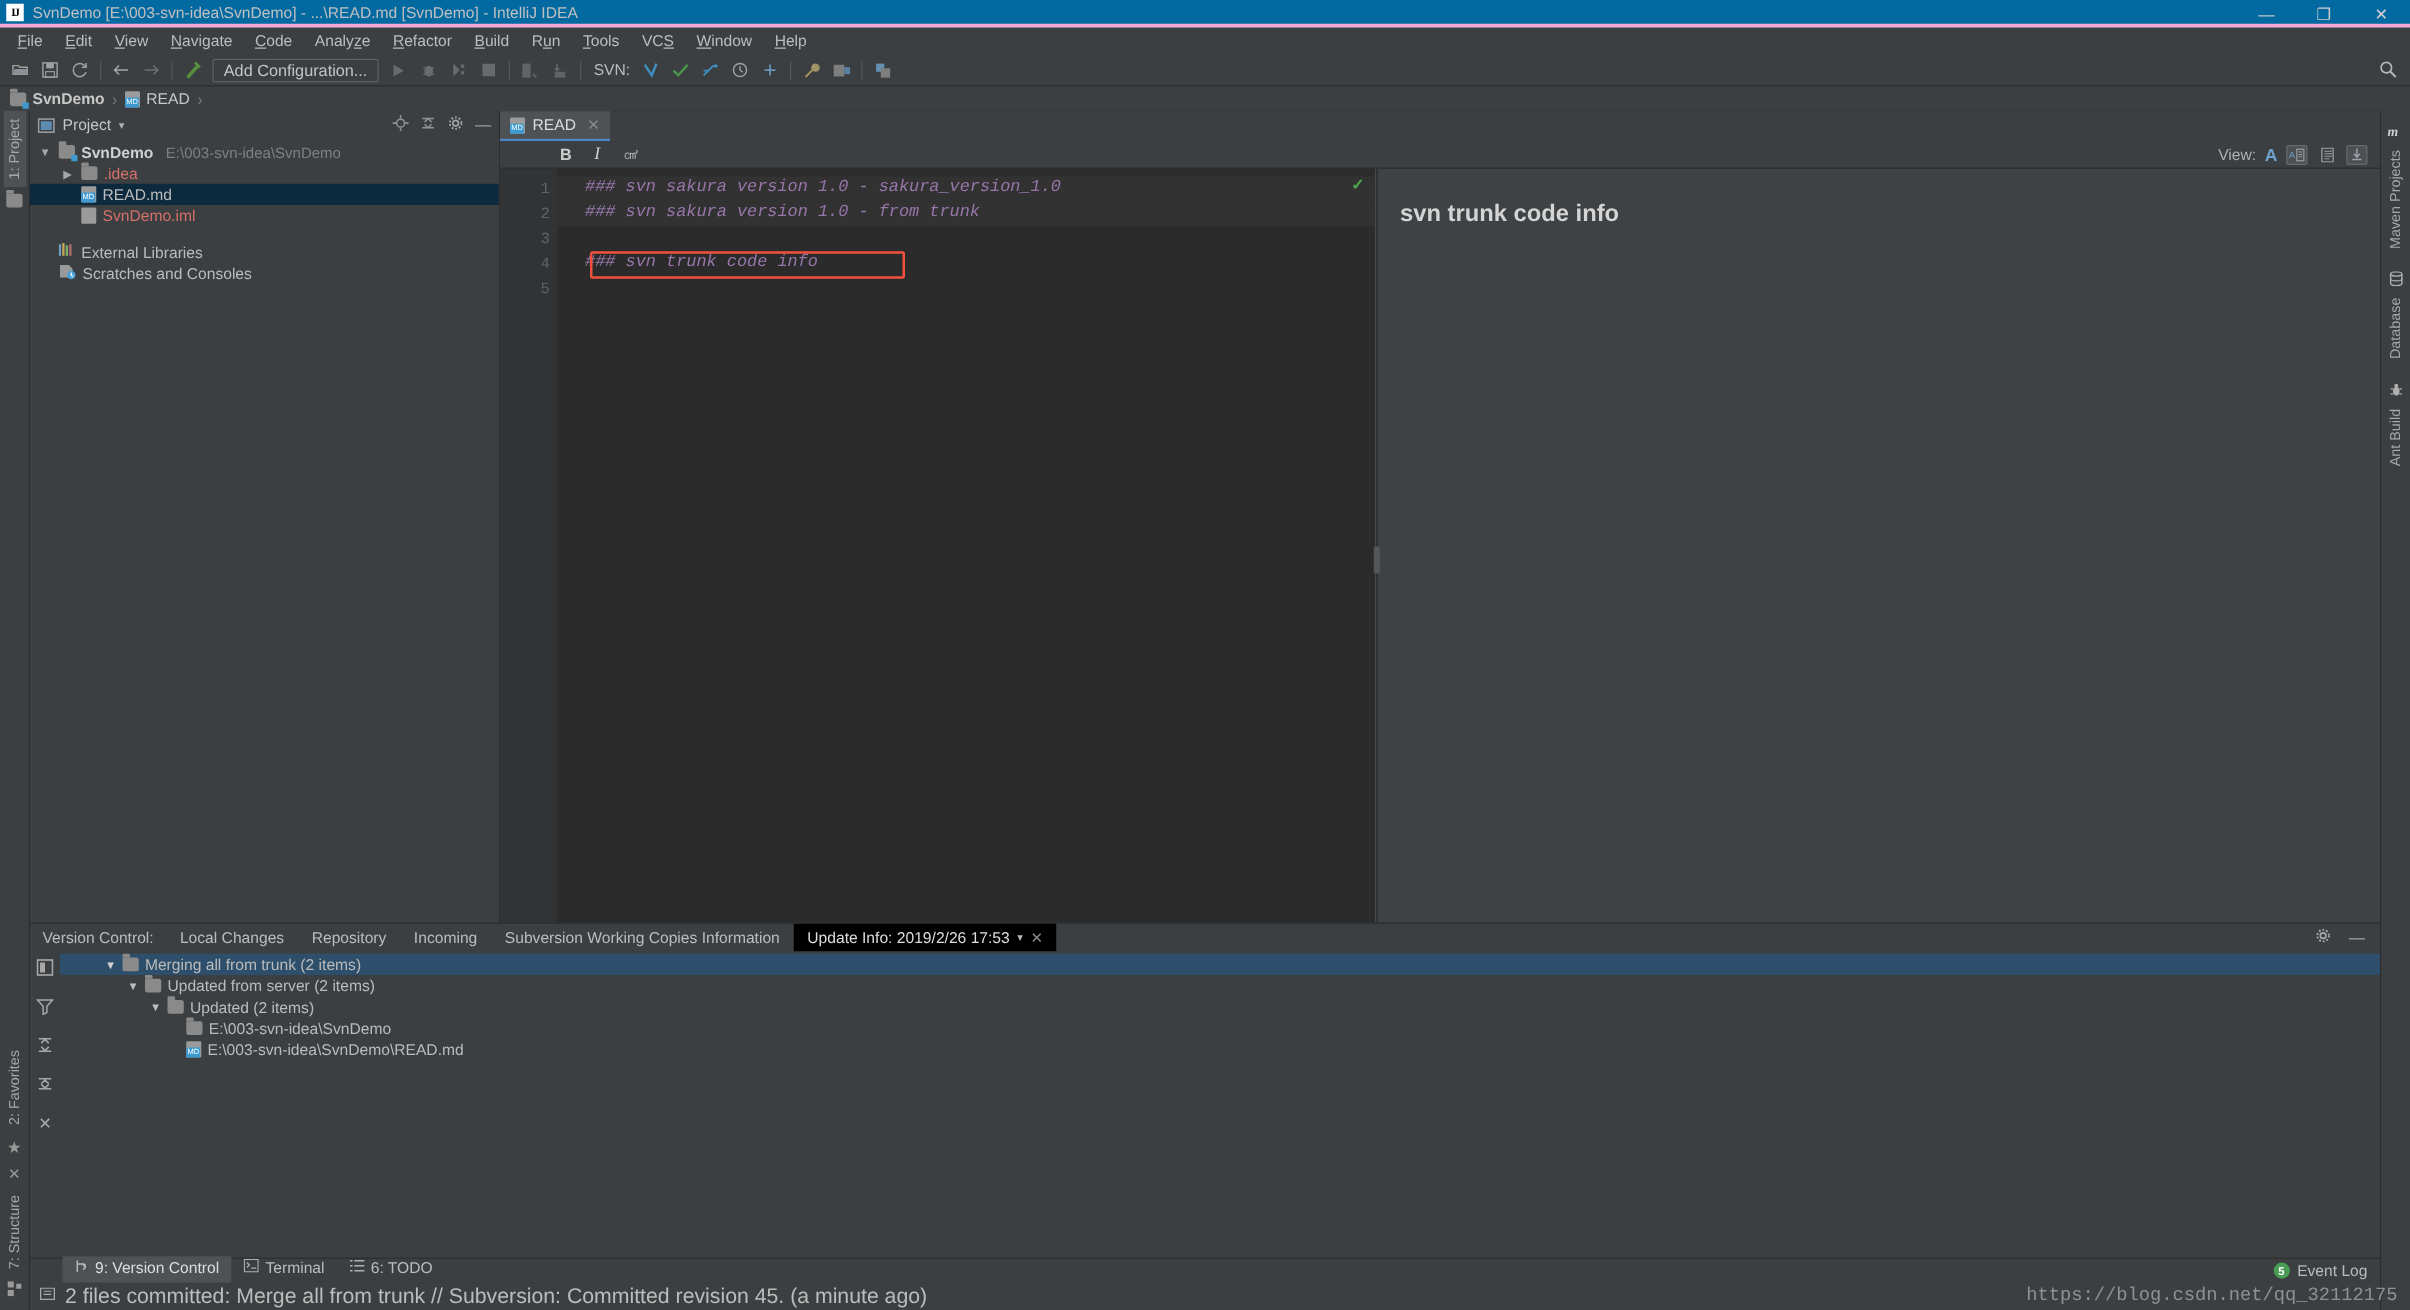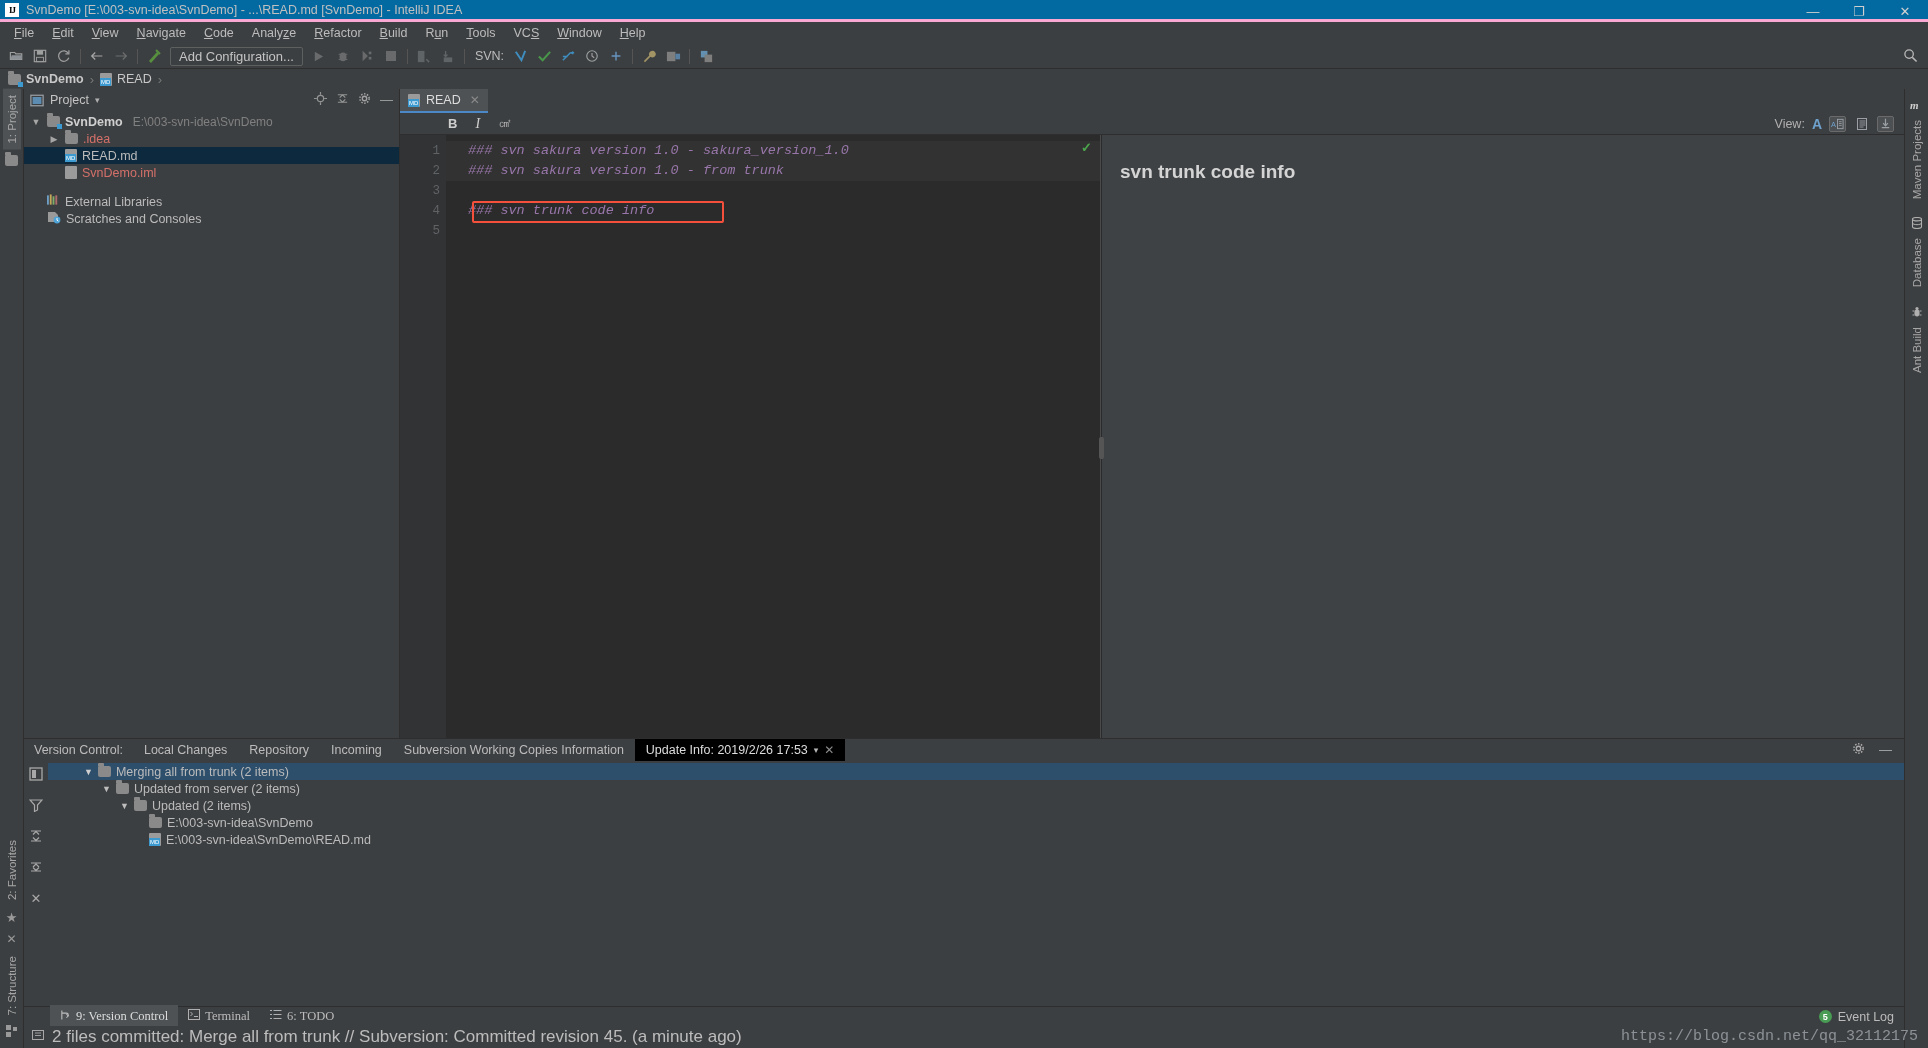--- a/index.html
+++ b/index.html
@@ -127,21 +127,21 @@
   .vcs-tab .x{color:#8d8d8d;font-size:12px;}
   .vcs-right{ margin-left:auto;display:flex;align-items:center;gap:14px;padding-right:12px;opacity:.85;}
   .vcs-body{ flex:1 1 auto;display:flex;min-height:0;}
   .vcs-strip{ width:24px;background:#3c3f41;display:flex;flex-direction:column;align-items:center;gap:14px;padding-top:6px;}
   .vcs-tree{ flex:1 1 auto;background:#3c3f41;font-size:12.5px;padding-top:2px;}
   .vrow{ height:17px;display:flex;align-items:center;gap:5px;white-space:nowrap;color:#bbb;}
   .vrow.sel{ background:#2d4f6c; }
 
   
   .bottom-tabs{ height:20px;background:#3c3f41;display:flex;align-items:center;font-size:12.5px;flex:0 0 20px;border-top:1px solid #2e2e2e;position:relative;}
-  .bt{ display:flex;align-items:center;gap:5px;padding:2px 10px;color:#bcbcbc;height:24px;font-family:Liberation Serif, serif;}
+  .bt{ display:flex;align-items:flex-start;gap:5px;padding:2px 10px;color:#bcbcbc;height:24px;}
   .bt.active{ background:#4e5254;color:#ddd; }
   .bt-right{ margin-left:auto;display:flex;align-items:center;gap:6px;padding-right:10px;}
   .evt-badge{ width:13px;height:13px;border-radius:50%;background:#499c54;color:#fff;font-size:9px;
               display:flex;align-items:center;justify-content:center;font-weight:bold;}
   .statusbar{ height:22px;background:#3c3f41;display:flex;align-items:center;font-size:17px;
               color:#bcbcbc;padding-left:8px;gap:7px;flex:0 0 22px;position:relative;}
 
   .rightstrip{ width:24px;background:#3c3f41;display:flex;flex-direction:column;align-items:center;border-left:1px solid #2e2e2e;}
 
   .watermark{

